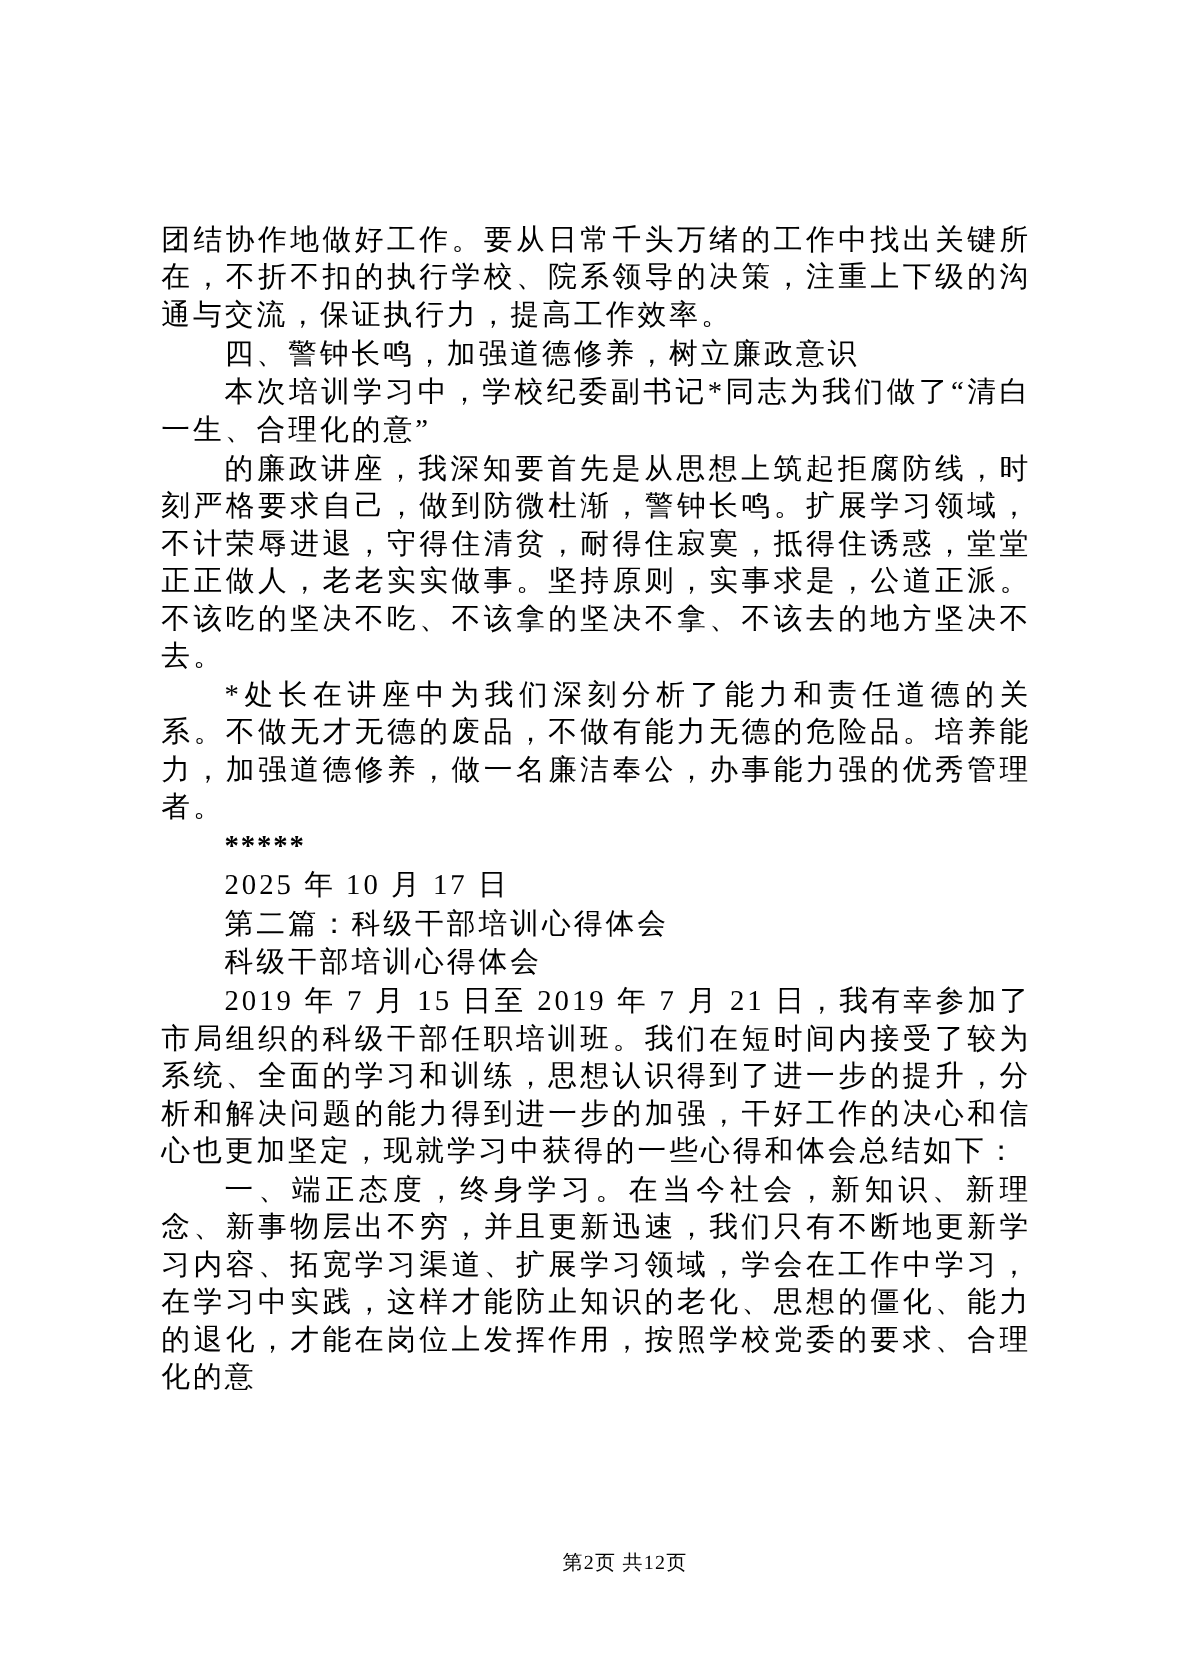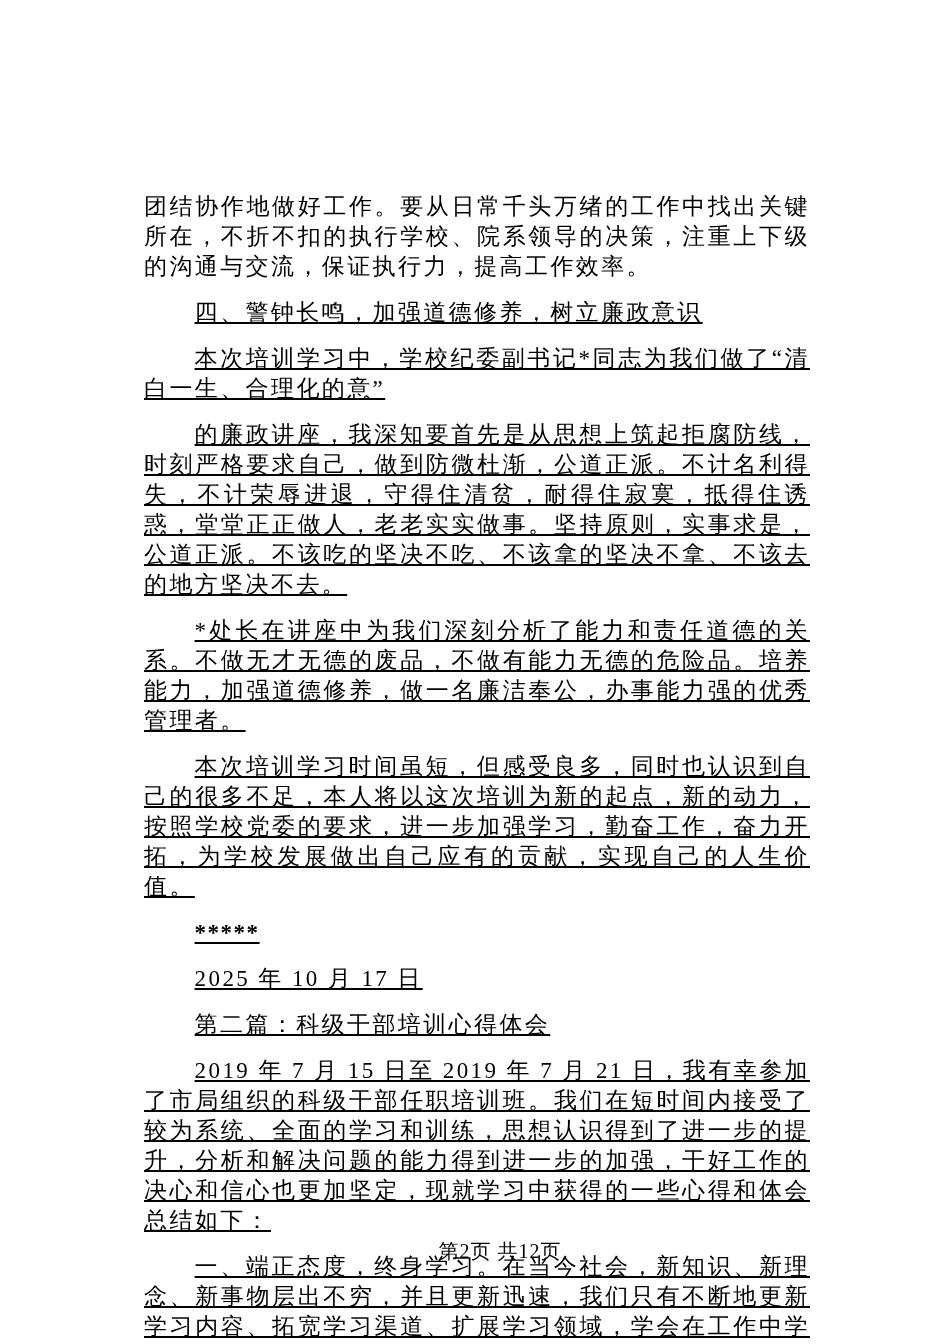--- a/index.html
+++ b/index.html
@@ -25,58 +25,57 @@
     left: 128px;
     top: 176px;
     width: 698px;
     font-size: 23px;
     line-height: 30px;
     letter-spacing: 2.4px;
     text-align: justify;
     text-justify: inter-character;
   }
   .para {
-    margin: 16px;
+    margin: 1px;
     padding: 0;
   }
   .para.indent {
     text-indent: 2.2em;
-    text-decoration: underline;
   }
   .para.bold {
     font-weight: bold;
     letter-spacing: 1.5px;
   }
   .page-footer {
     position: absolute;
     left: 0;
     right: 0;
     top: 1238px;
     height: 26px;
     line-height: 26px;
     text-align: center;
     padding-left: 50px; 
-    font-size: 20px;
+    font-size: 16px;
     letter-spacing: 1px;
     color: #000000;
   }
 </style>
 </head>
 <body>
 
 <div class="page">
   <main class="content" id="paragraph-container">
       <p class="para">团结协作地做好工作。要从日常千头万绪的工作中找出关键所在，不折不扣的执行学校、院系领导的决策，注重上下级的沟通与交流，保证执行力，提高工作效率。</p>
       <p class="para indent">四、警钟长鸣，加强道德修养，树立廉政意识</p>
       <p class="para indent">本次培训学习中，学校纪委副书记*同志为我们做了“清白一生、合理化的意”</p>
-      <p class="para indent">的廉政讲座，我深知要首先是从思想上筑起拒腐防线，时刻严格要求自己，做到防微杜渐，公道正派。不计名利得失，不计荣辱进退，守得住清贫，耐得住寂寞，抵得住诱惑，堂堂正正做人，老老实实做事。坚持原则，实事求是，公道正派。不该吃的坚决不吃、不该拿的坚决不拿、不该去的地方坚决不去。</p>
+      <p class="para indent">的廉政讲座，我深知要首先是从思想上筑起拒腐防线，时刻严格要求自己，做到防微杜渐，警钟长鸣。扩展学习领域，不计荣辱进退，守得住清贫，耐得住寂寞，抵得住诱惑，堂堂正正做人，老老实实做事。坚持原则，实事求是，公道正派。不该吃的坚决不吃、不该拿的坚决不拿、不该去的地方坚决不去。</p>
       <p class="para indent">*处长在讲座中为我们深刻分析了能力和责任道德的关系。不做无才无德的废品，不做有能力无德的危险品。培养能力，加强道德修养，做一名廉洁奉公，办事能力强的优秀管理者。</p>
-      <p class="para indent">本次培训学习时间虽短，但感受良多，同时也认识到自己的很多不足，本人将以这次培训为新的起点，新的动力，按照学校党委的要求，进一步加强学习，勤奋工作，奋力开拓，为学校发展做出自己应有的贡献，实现自己的人生价值。</p>
       <p class="para indent bold">*****</p>
       <p class="para indent">2025 年 10 月 17 日</p>
       <p class="para indent">第二篇：科级干部培训心得体会</p>
+      <p class="para indent">科级干部培训心得体会</p>
       <p class="para indent">2019 年 7 月 15 日至 2019 年 7 月 21 日，我有幸参加了市局组织的科级干部任职培训班。我们在短时间内接受了较为系统、全面的学习和训练，思想认识得到了进一步的提升，分析和解决问题的能力得到进一步的加强，干好工作的决心和信心也更加坚定，现就学习中获得的一些心得和体会总结如下：</p>
       <p class="para indent">一、端正态度，终身学习。在当今社会，新知识、新理念、新事物层出不穷，并且更新迅速，我们只有不断地更新学习内容、拓宽学习渠道、扩展学习领域，学会在工作中学习，在学习中实践，这样才能防止知识的老化、思想的僵化、能力的退化，才能在岗位上发挥作用，按照学校党委的要求、合理化的意</p>
     </main>
   <footer class="page-footer">
     <span>第2页 共12页</span>
   </footer>
 </div>
 
 </body></html>

